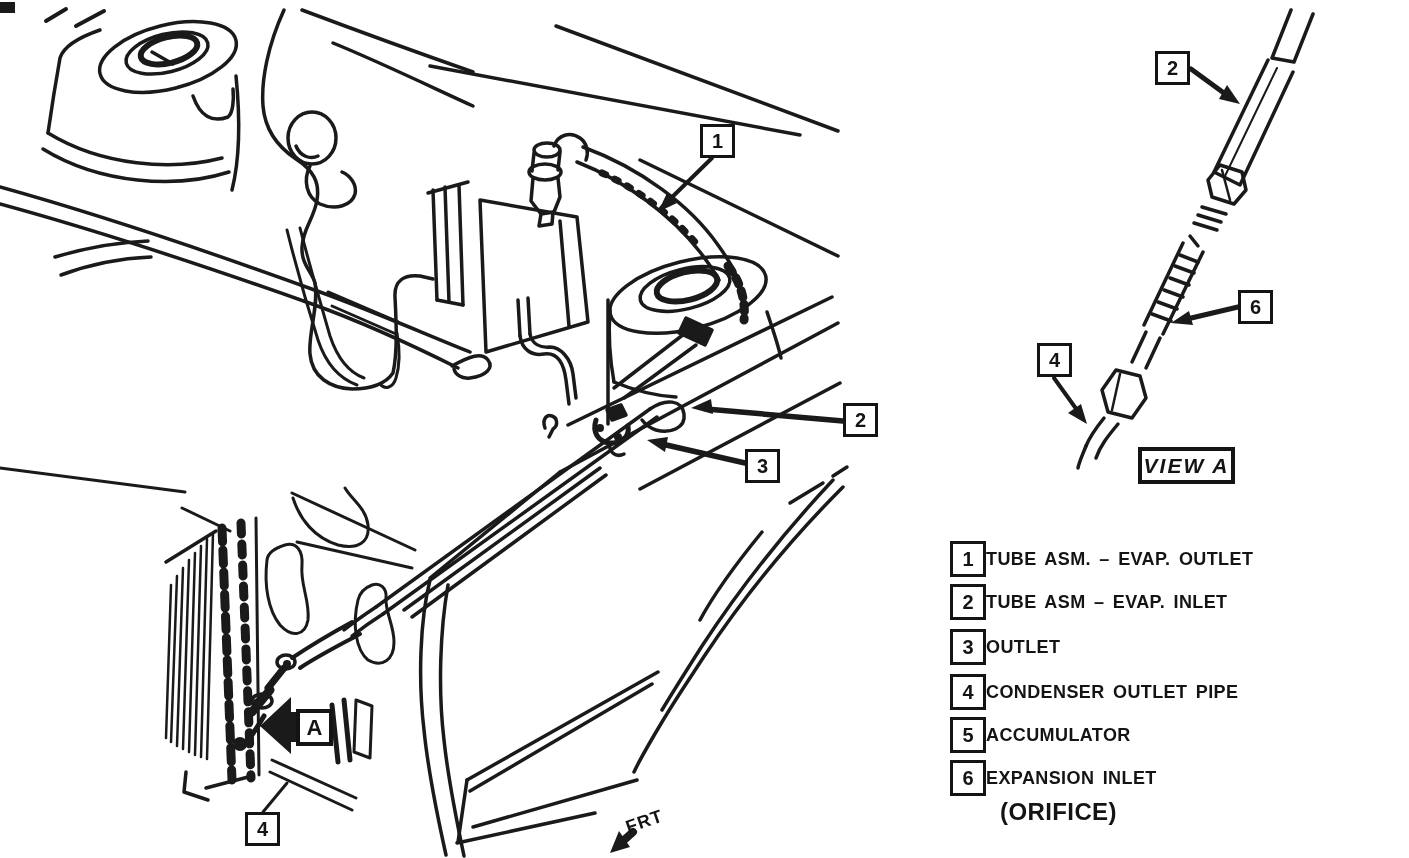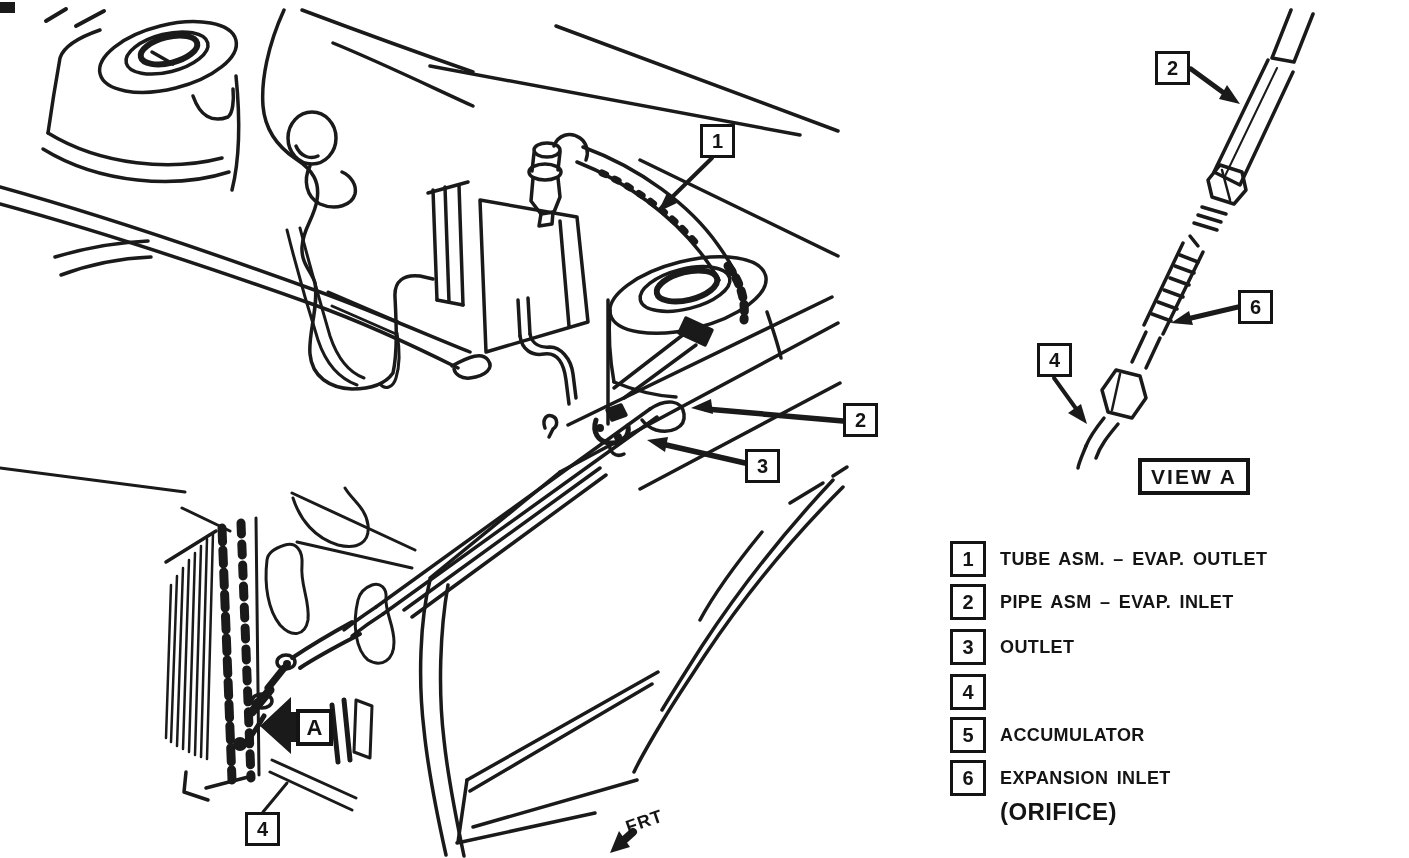--- a/index.html
+++ b/index.html
@@ -10,21 +10,21 @@
       display:flex;align-items:center;justify-content:center;
       font-weight:bold;font-size:20px;line-height:1;z-index:5;}
   .co.small{width:35px;height:34px;}
   .viewbox{position:absolute;box-sizing:border-box;border:4px solid #141414;background:#fff;
       display:flex;align-items:center;justify-content:center;font-weight:bold;font-size:21px;
       letter-spacing:2px;z-index:5;}
   .legend{position:absolute;left:950px;top:538px;width:430px;z-index:4;}
   .lrow{position:absolute;left:0;display:flex;align-items:center;}
   .lnum{box-sizing:border-box;width:36px;height:36px;border:3px solid #141414;background:#fff;
         display:flex;align-items:center;justify-content:center;font-weight:bold;font-size:20px;flex:none;}
-  .ltext{margin-left:14px;font-weight:bold;font-size:18px;letter-spacing:.4px;word-spacing:3px;white-space:nowrap;}
+  .ltext{font-weight:bold;font-size:18px;letter-spacing:.4px;word-spacing:3px;white-space:nowrap;}
   .ltext2{position:absolute;left:50px;top:38px;font-weight:bold;font-size:24px;letter-spacing:.4px;}
   .frt{position:absolute;left:630px;top:817px;font-weight:bold;font-size:18px;letter-spacing:1px;
        transform:rotate(-19deg);transform-origin:left bottom;z-index:5;}
 </style>
 </head>
 <body>
 
 <div class="stage">
 
   <svg width="1409" height="858" viewBox="0 0 1409 858" fill="none" stroke="#1a1a1a" stroke-width="3" stroke-linecap="round" stroke-linejoin="round">
@@ -259,49 +259,50 @@
   <div class="co small" style="left:1155px;top:51px;">
     <span>2</span>
   </div>
   <div class="co small" style="left:1238px;top:290px;">
     <span>6</span>
   </div>
   <div class="co small" style="left:1037px;top:343px;">
     <span>4</span>
   </div>
 
-  <div class="viewbox" style="left:1138px;top:458px;width:112px;height:37px;">
+  <div class="viewbox" style="left:1138px;top:447px;width:97px;height:37px;font-style:italic;">
     <span>VIEW A</span>
   </div>
 
   <div class="frt">FRT</div>
 
   <div class="legend">
     <div class="lrow" style="top:3px;">
       <span class="lnum">
           <span>1</span>
         </span>
       <span class="ltext">TUBE ASM. – EVAP. OUTLET</span>
     </div>
     <div class="lrow" style="top:46px;">
       <span class="lnum">
           <span>2</span>
         </span>
-      <span class="ltext">PIPE ASM – EVAP. INLET</span>
+      <span class="ltext">TUBE ASM – EVAP. INLET</span>
     </div>
     <div class="lrow" style="top:91px;">
       <span class="lnum">
           <span>3</span>
         </span>
       <span class="ltext">OUTLET</span>
     </div>
     <div class="lrow" style="top:136px;">
       <span class="lnum">
           <span>4</span>
         </span>
+      <span class="ltext">CONDENSER OUTLET PIPE</span>
     </div>
     <div class="lrow" style="top:179px;">
       <span class="lnum">
           <span>5</span>
         </span>
       <span class="ltext">ACCUMULATOR</span>
     </div>
     <div class="lrow" style="top:222px;">
       <span class="lnum">
           <span>6</span>

